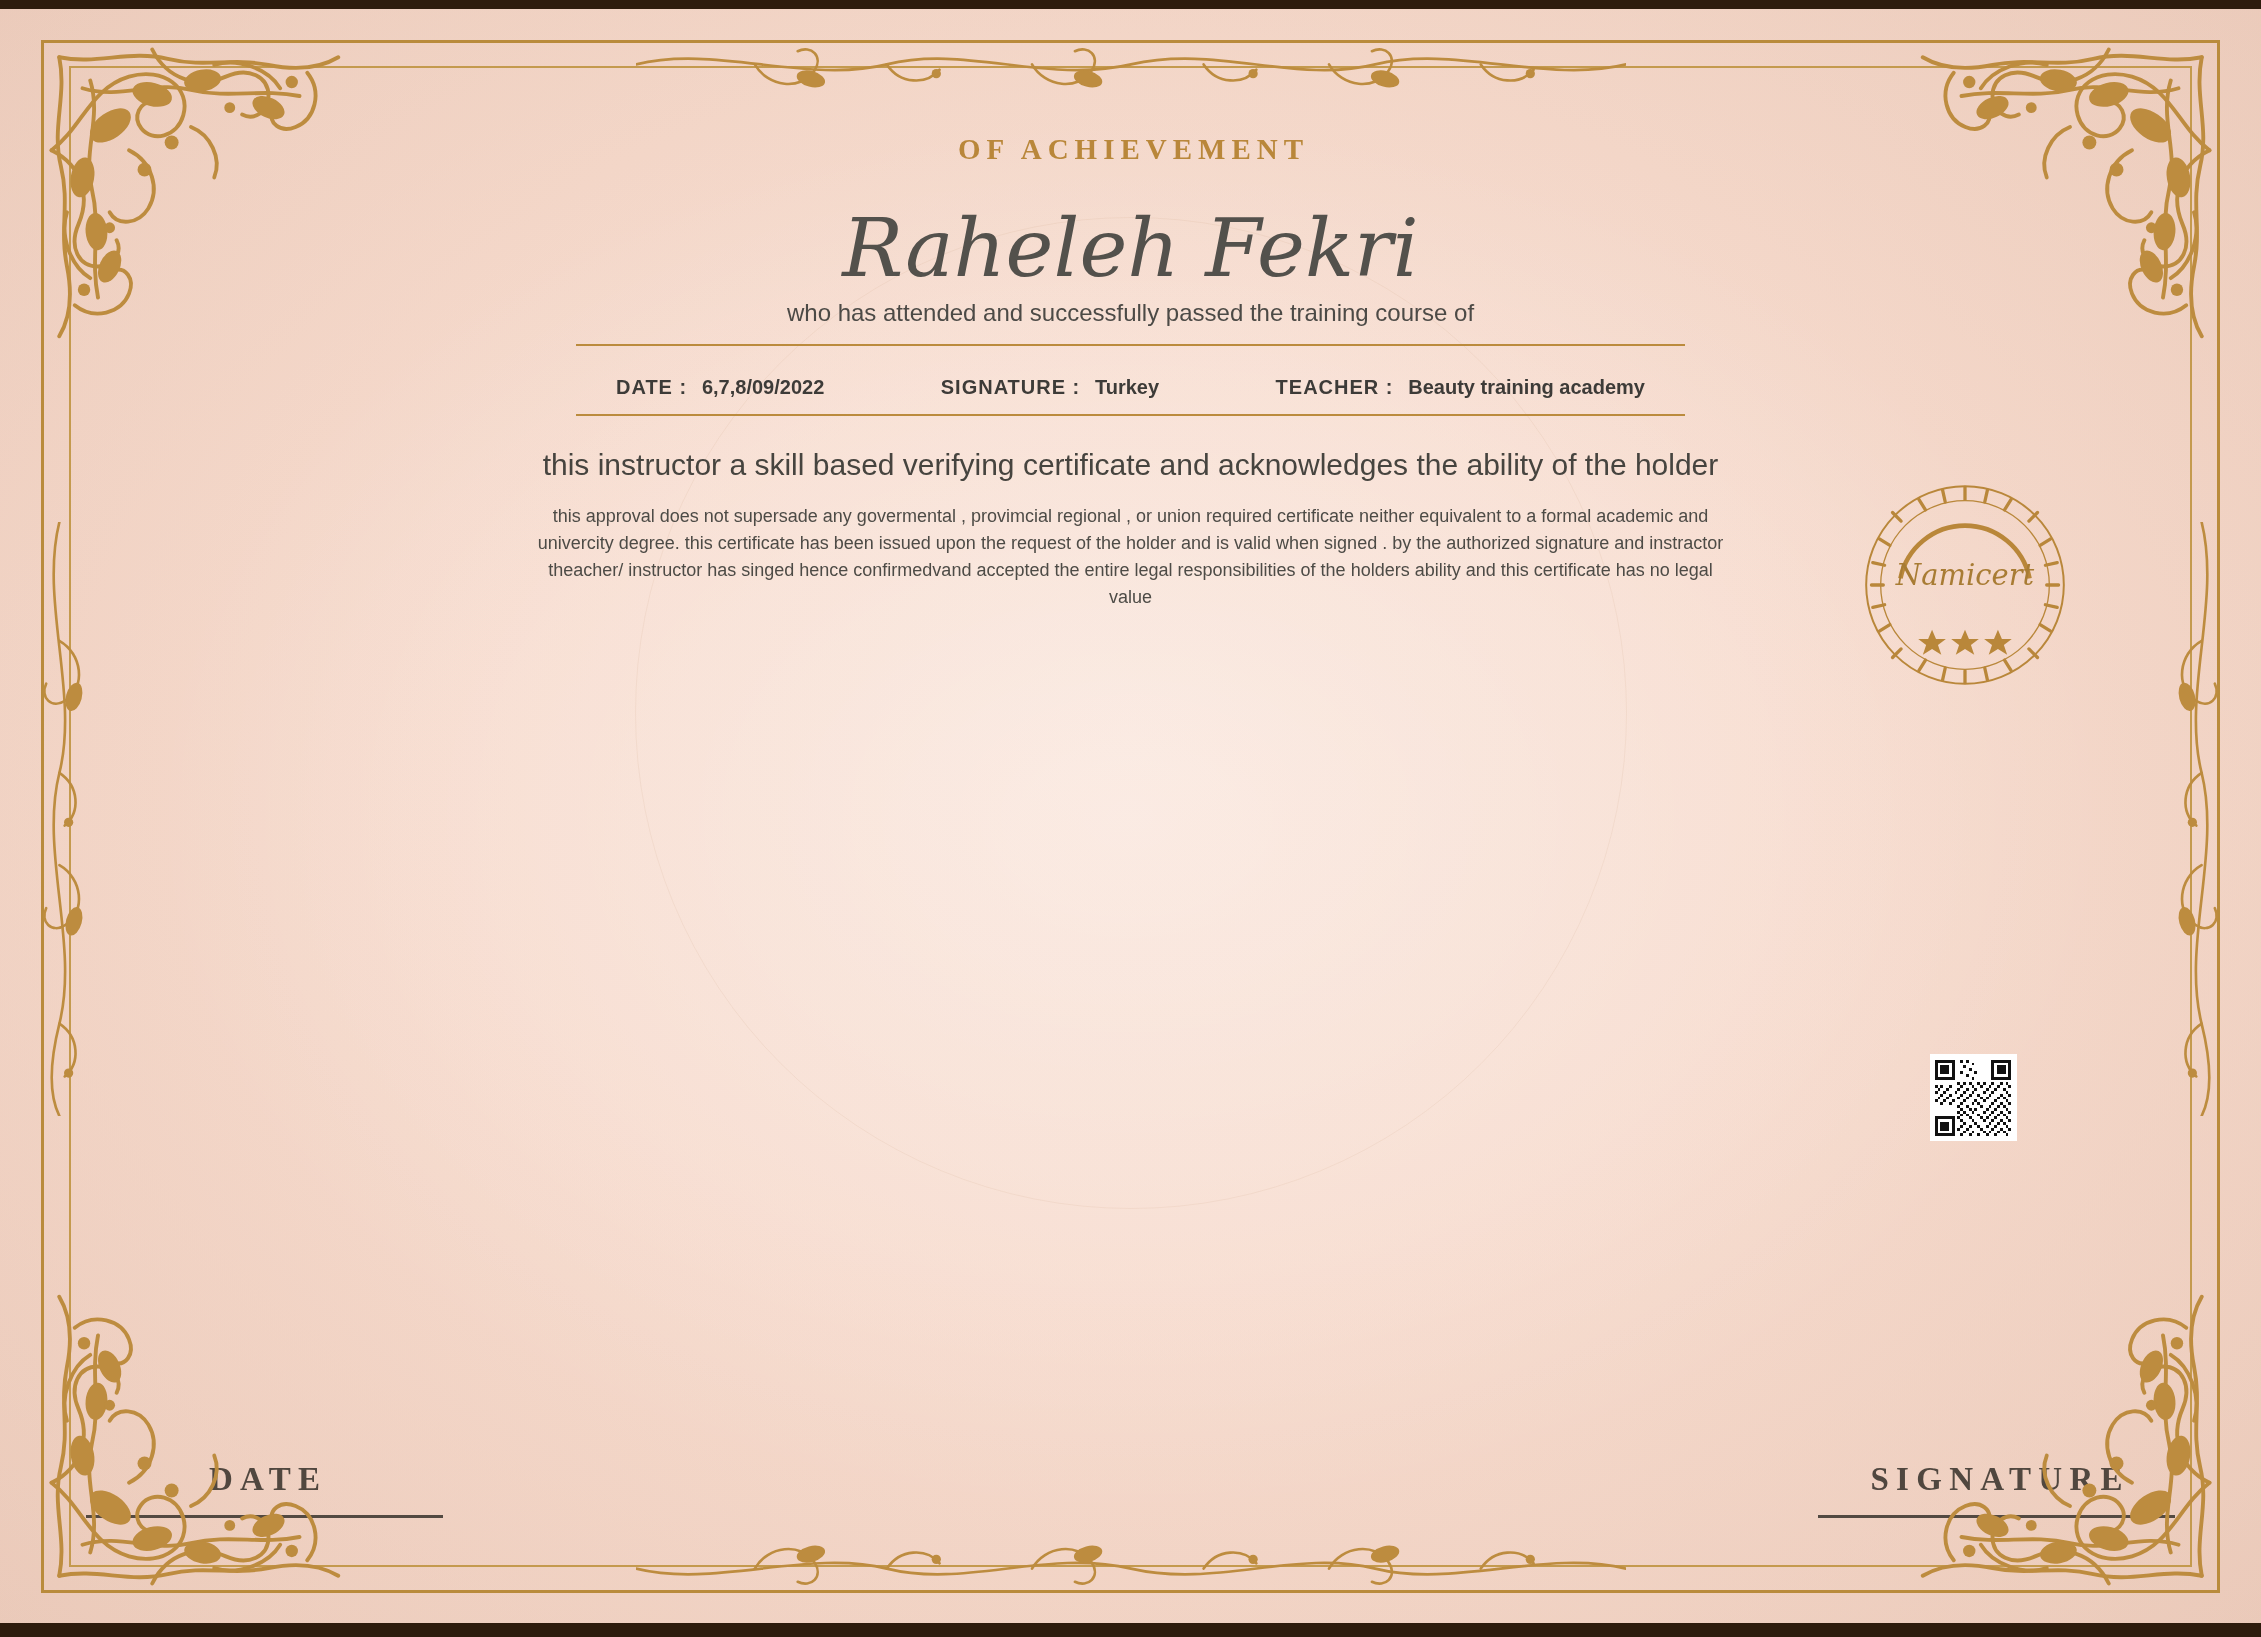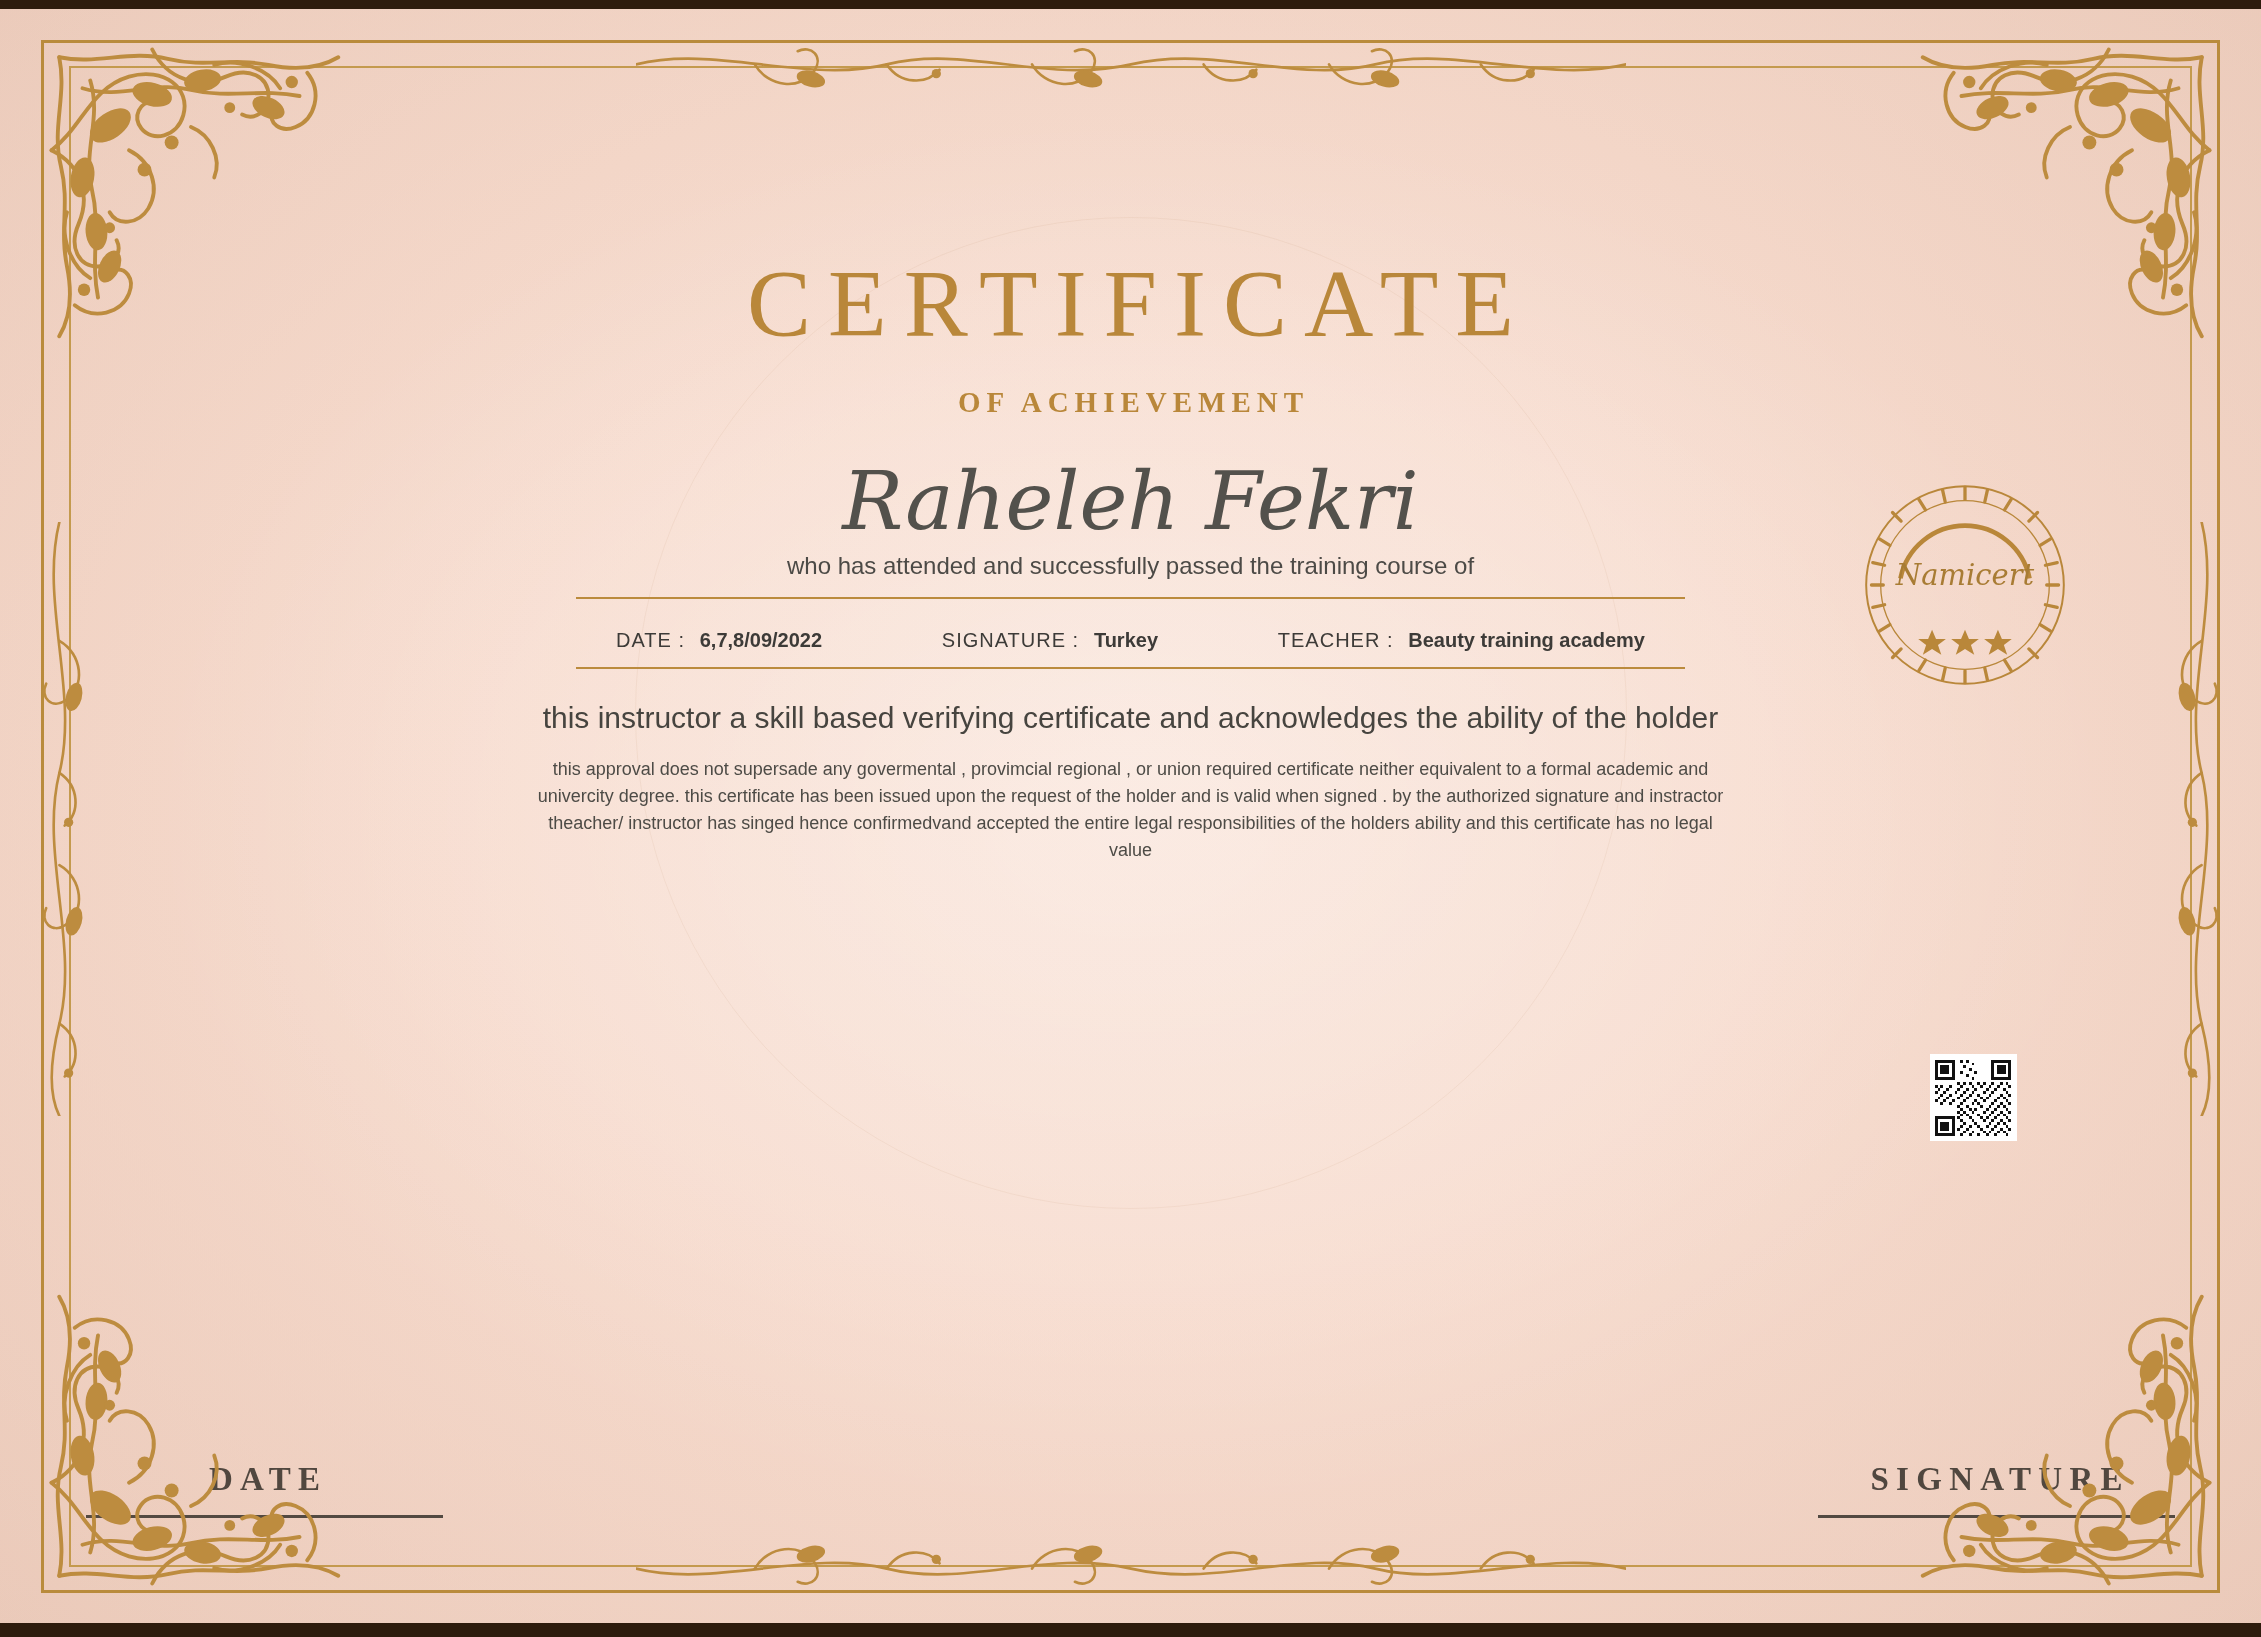--- a/index.html
+++ b/index.html
@@ -151,21 +151,21 @@
     display: flex;
     justify-content: space-between;
     width: 1109px;
     margin-left: auto;
     margin-right: auto;
     padding: 0 40px;
     box-sizing: border-box;
     font-size: 20px;
     color: #3d3b38;
   }
-  .meta .label { font-weight: normal; letter-spacing: 1px; }
+  .meta .label { font-weight: bold; letter-spacing: 1px; }
   .meta .value { font-weight: bold; margin-left: 9.2px; }
   .meta .item { white-space: nowrap; }
 
   .rule2 { margin-top: 14.5px; }
 
   .signifies {
     margin-top: 32px;
     font-size: 30px;
     color: #46443f;
   }
@@ -686,21 +686,20 @@
           <rect x="13" y="27" width="1" height="1"></rect>
           <rect x="16" y="27" width="1" height="1"></rect>
         <rect x="19" y="27" width="1" height="1"></rect>
           <rect x="22" y="27" width="1" height="1"></rect>
           <rect x="26" y="27" width="1" height="1"></rect>
       </g>
     </svg>
   </div>
 
   <div class="content">
-    <div class="title">CERTIFICATE</div>
     <div class="subtitle">OF ACHIEVEMENT</div>
     <div class="recipient">Raheleh Fekri</div>
     <div class="attended">who has attended and successfully passed the training course of</div>
 
     <div class="rule"></div>
 
 
     <div class="meta">
       <div class="item">
         <span class="label">DATE :</span>

